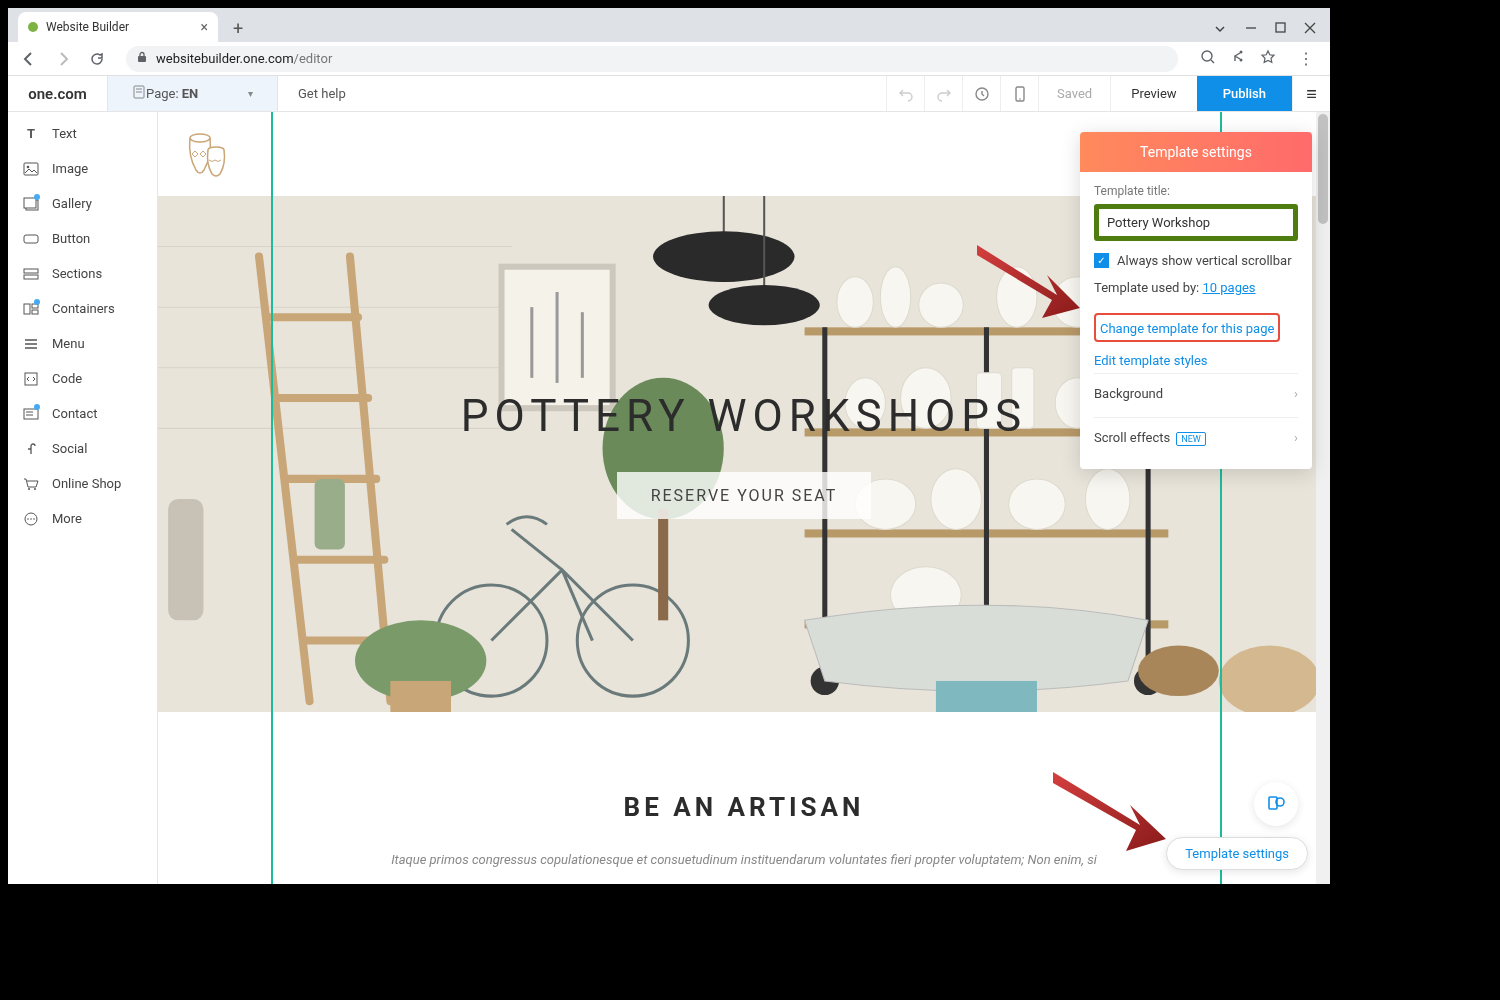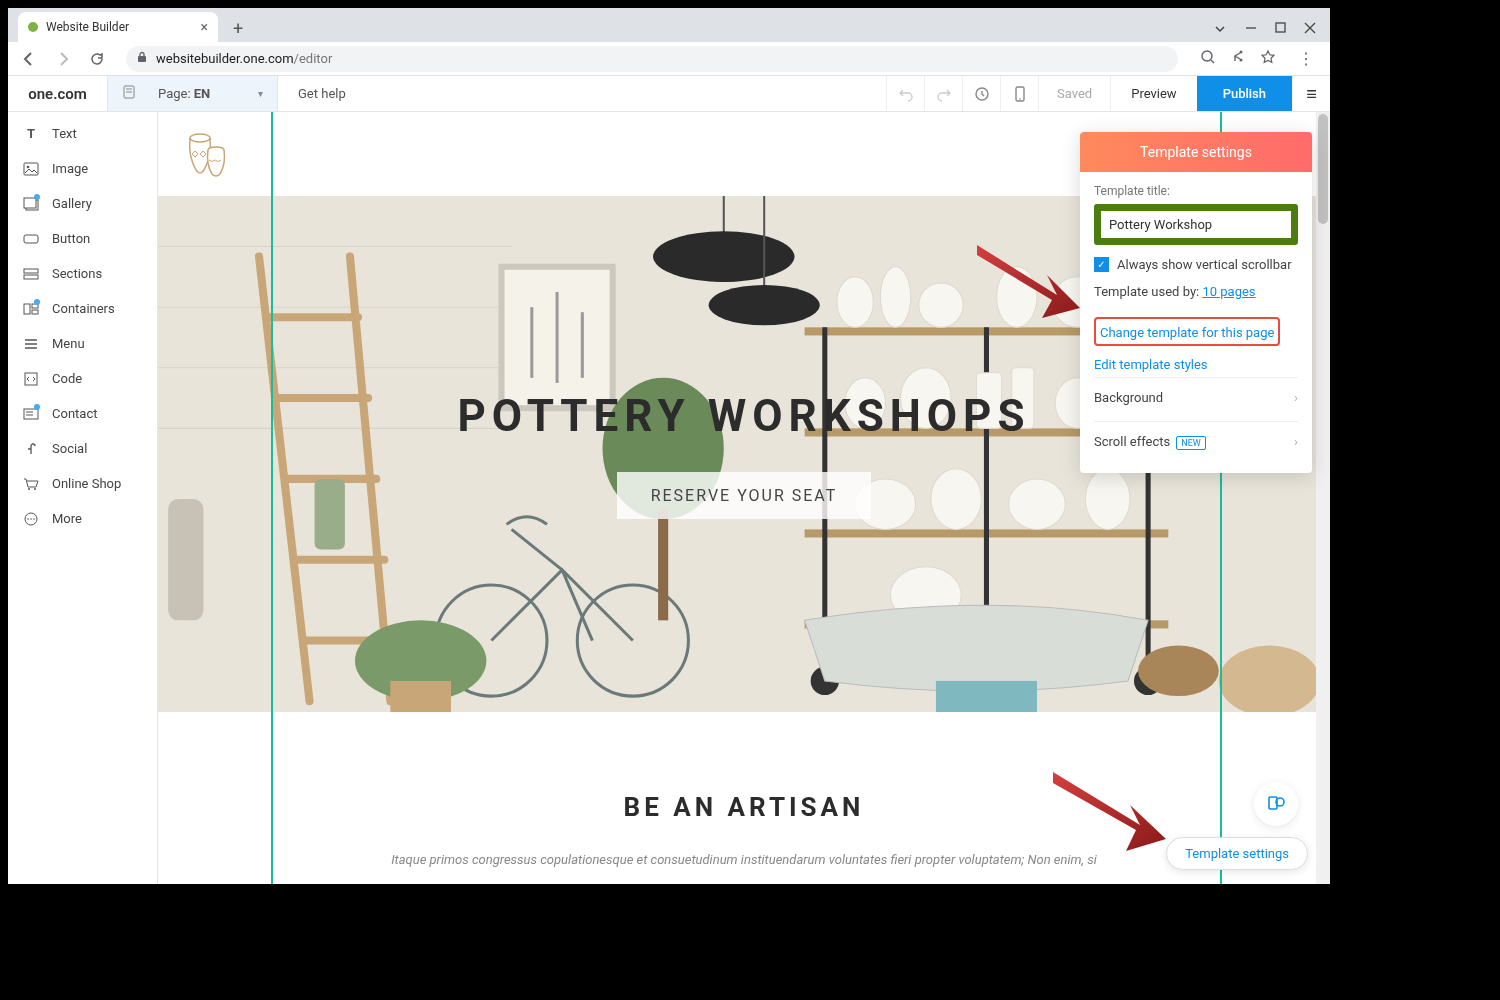--- a/index.html
+++ b/index.html
@@ -21,21 +21,21 @@
 .nav-btn.disabled { color: #bbb; }
 .url-box { flex: 1; background: #f1f3f4; border-radius: 14px; height: 26px; display: flex; align-items: center; padding: 0 10px; gap: 8px; font-size: 13px; color: #555; margin: 0 8px; }
 .url-host { color: #202124; }
 .url-path { color: #777; }
 .addr-icons { display: flex; gap: 14px; padding-right: 6px; color: #5f6368; margin-left: 6px; }
 .kebab { padding: 0 8px; color: #5f6368; font-size: 16px; }
 
 
 .app-bar { height: 36px; background: #fff; border-bottom: 1px solid #e5e5e5; display: flex; align-items: stretch; }
 .logo { width: 100px; display: flex; align-items: center; justify-content: center; font-weight: 600; font-size: 15px; color: #333; border-right: 1px solid #e5e5e5; }
-.page-sel { background: #edf4fb; display: flex; align-items: center; padding: 0 14px; gap: 22px; font-size: 13px; color: #555; border-right: 1px solid #e5e5e5; min-width: 170px; }
+.page-sel { background: #edf4fb; display: flex; align-items: center; padding: 0 24px; gap: 0; font-size: 13px; color: #555; border-right: 1px solid #e5e5e5; min-width: 170px; }
 .page-sel .caret { margin-left: auto; font-size: 10px; color: #888; }
 .help { display: flex; align-items: center; padding: 0 20px; font-size: 13px; color: #555; }
 .app-right { margin-left: auto; display: flex; align-items: stretch; }
 .tool-ic { width: 38px; display: flex; align-items: center; justify-content: center; color: #888; border-left: 1px solid #eee; }
 .tool-ic.disabled { color: #ccc; }
 .saved { display: flex; align-items: center; padding: 0 18px; font-size: 13px; color: #aaa; border-left: 1px solid #eee; }
 .preview { display: flex; align-items: center; padding: 0 20px; font-size: 13px; color: #333; border-left: 1px solid #eee; }
 .publish { background: #0f8fe8; color: #fff; display: flex; align-items: center; padding: 0 26px; font-size: 13px; font-weight: 500; }
 .menu-ic { width: 38px; display: flex; align-items: center; justify-content: center; border-left: 1px solid #eee; color: #333; font-size: 18px; }
 
@@ -48,36 +48,36 @@
 
 .canvas { flex: 1; background: #fff; position: relative; overflow: hidden; }
 .site-header { height: 84px; background: #fff; display: flex; align-items: center; padding: 0 24px; position: relative; }
 .pottery-logo { width: 50px; height: 56px; }
 .guide-left { position: absolute; left: 113px; top: 0; bottom: -700px; width: 2px; background: #1abc9c; z-index: 5; }
 .guide-right { position: absolute; right: 108px; top: 0; bottom: -700px; width: 2px; background: #1abc9c; z-index: 5; }
 
 .hero { height: 516px; background: linear-gradient(180deg, #d8d5cc 0%, #e8e5dc 40%, #f0ede4 100%); position: relative; overflow: hidden; }
 .hero-illus { position: absolute; inset: 0; }
 .hero-overlay { position: absolute; inset: 0; display: flex; flex-direction: column; align-items: center; justify-content: center; gap: 30px; }
-.hero-title { font-size: 44px; font-weight: 700; letter-spacing: 6px; color: #2c2c2c; }
+.hero-title { font-size: 44px; font-weight: 400; letter-spacing: 6px; color: #2c2c2c; }
 .hero-btn { background: rgba(255,255,255,0.8); color: #444; padding: 14px 34px; font-size: 16px; letter-spacing: 2px; }
 
 .section2 { padding: 80px 40px 20px; text-align: center; }
 .sec-title { font-size: 26px; font-weight: 700; letter-spacing: 4px; color: #2c2c2c; margin-bottom: 28px; }
 .sec-body { font-size: 13px; color: #888; font-style: italic; max-width: 720px; margin: 0 auto; line-height: 1.6; }
 
 .vscroll { position: absolute; right: 0; top: 0; width: 14px; bottom: 0; background: #f0f0f0; }
 .vthumb { position: absolute; right: 2px; top: 2px; width: 10px; height: 110px; background: #c1c1c1; border-radius: 5px; }
 
 
 .panel { position: absolute; right: 18px; top: 20px; width: 232px; background: #fff; border-radius: 4px; box-shadow: 0 4px 20px rgba(0,0,0,0.15); z-index: 20; }
 .panel-head { background: linear-gradient(90deg, #ff8a5c, #ff6b6b); color: #fff; padding: 12px; text-align: center; font-size: 14px; border-radius: 4px 4px 0 0; }
 .panel-body { padding: 12px 14px; }
 .plabel { font-size: 12px; color: #777; margin-bottom: 6px; }
-.pinput { width: 100%; border: 7px solid #4d7c0f; border-radius: 3px; padding: 6px 8px; font-size: 13px; color: #333; margin-bottom: 12px; }
+.pinput { width: 100%; border: 5px solid #4d7c0f; border-radius: 3px; padding: 6px 8px; font-size: 13px; color: #333; margin-bottom: 12px; }
 .pcheck { display: flex; align-items: center; gap: 8px; font-size: 13px; color: #444; margin-bottom: 12px; }
 .pcheck-box { width: 15px; height: 15px; background: #0f8fe8; display: flex; align-items: center; justify-content: center; color: #fff; font-size: 10px; }
 .pline { font-size: 13px; color: #444; margin-bottom: 10px; }
 .plink { color: #0f8fe8; text-decoration: underline; cursor: pointer; }
 .plink-box { border: 2px solid #e74c3c; border-radius: 4px; padding: 3px 4px; display: inline-block; margin-bottom: 8px; margin-top: 8px; }
 .plink2 { color: #0f8fe8; font-size: 13px; cursor: pointer; }
 .prow { display: flex; align-items: center; justify-content: space-between; padding: 12px 0; border-top: 1px solid #eee; font-size: 13px; color: #444; margin-top: 4px; }
 .badge-new { border: 1px solid #0f8fe8; color: #0f8fe8; font-size: 9px; padding: 1px 4px; margin-left: 6px; border-radius: 2px; }
 .chev { color: #aaa; }
 

